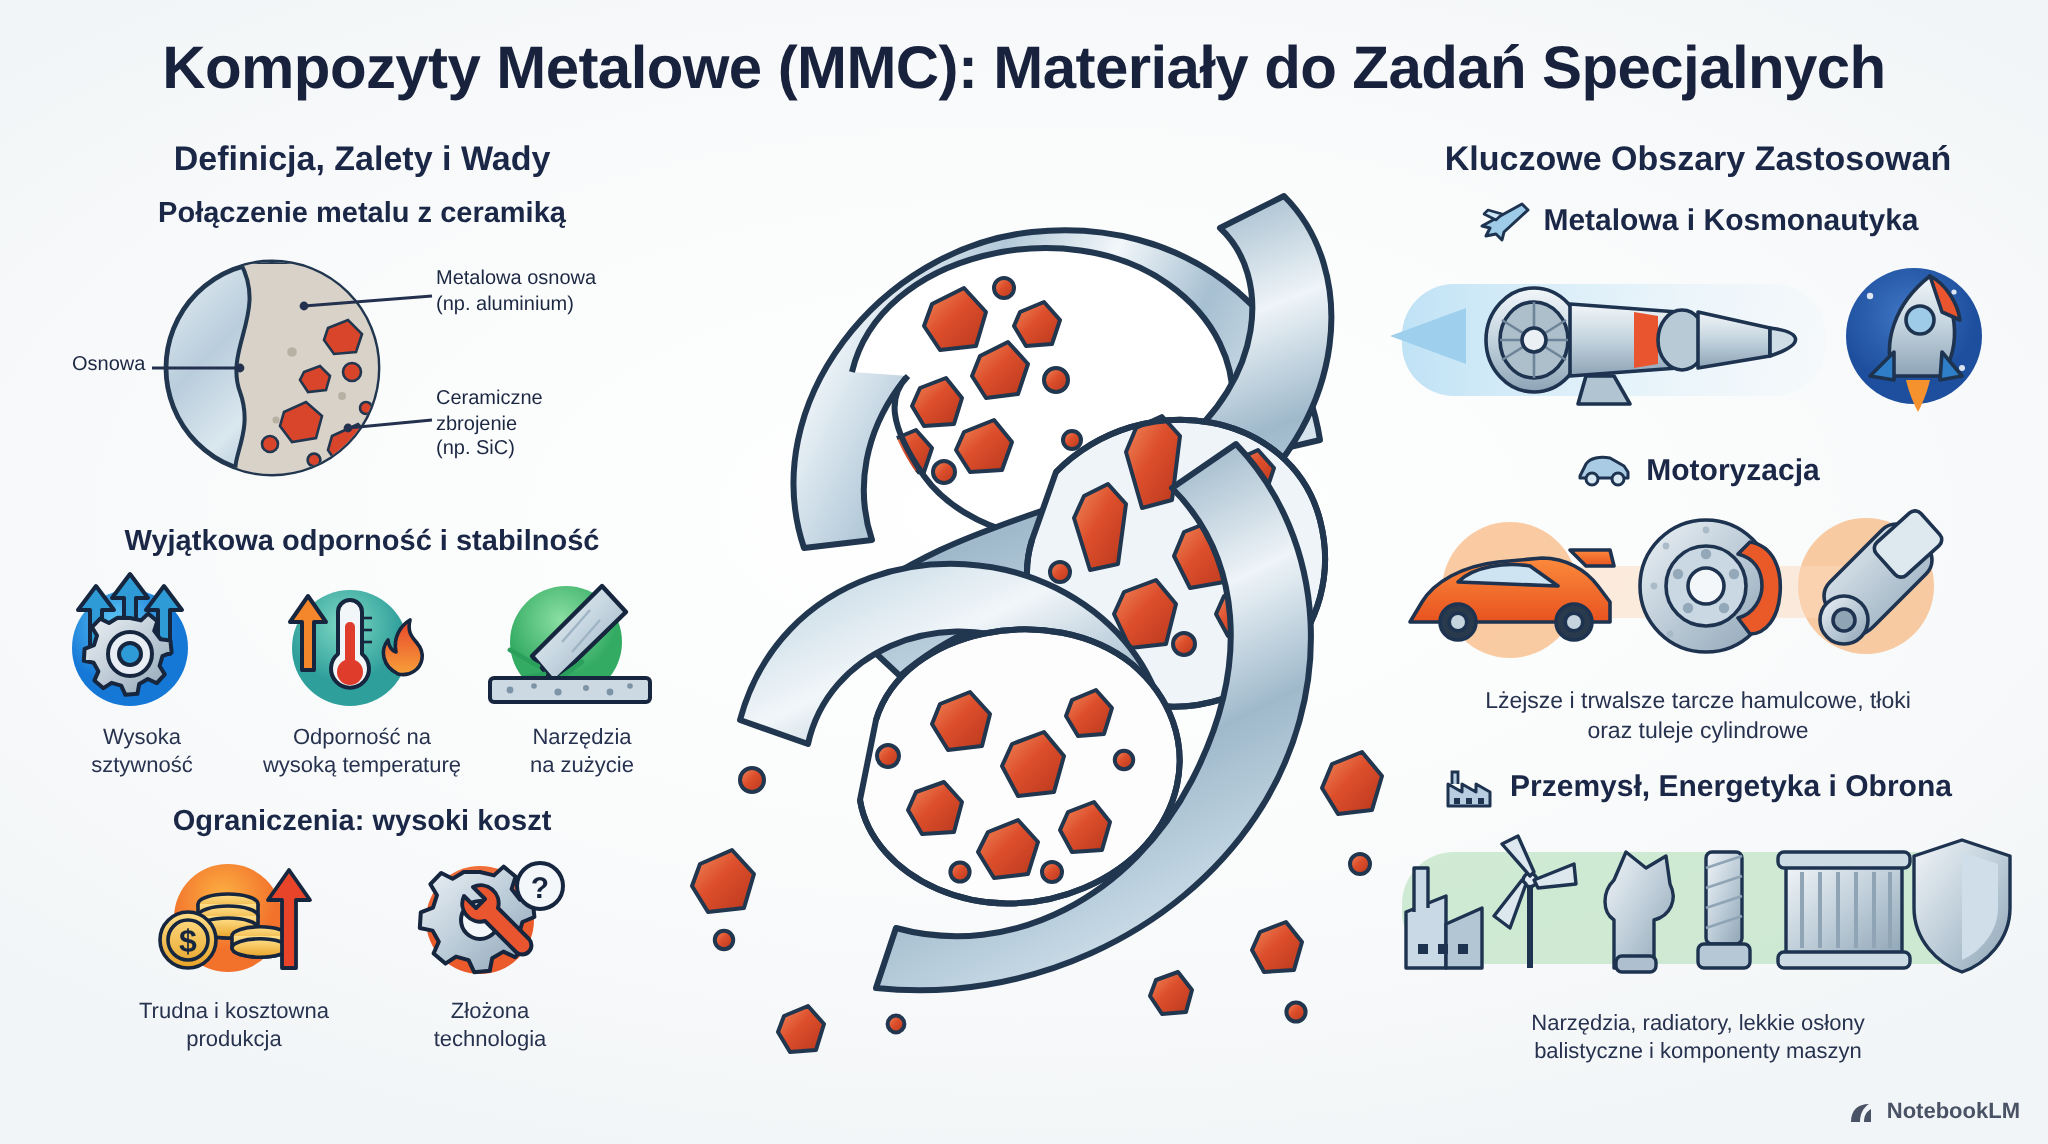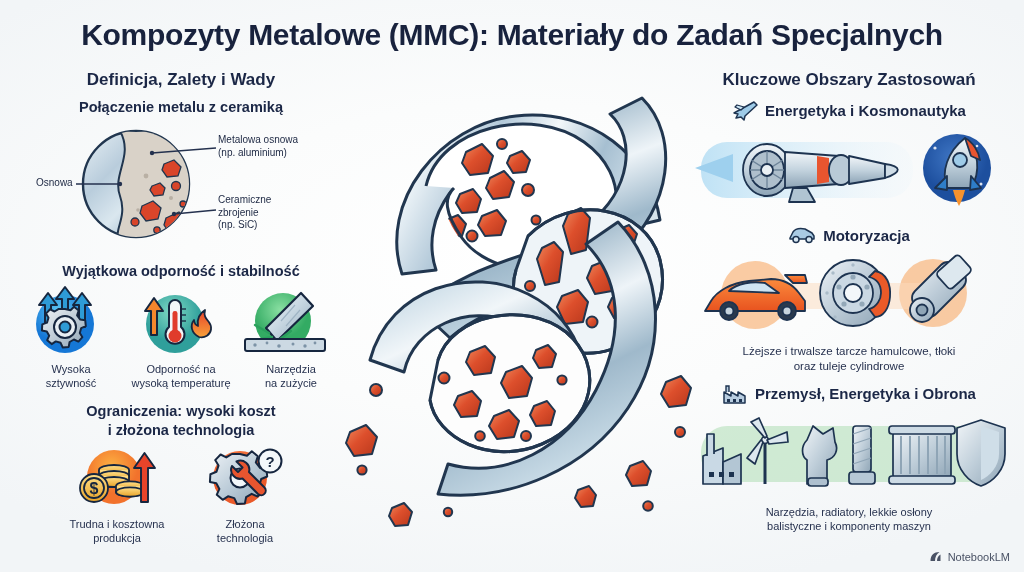--- a/index.html
+++ b/index.html
@@ -70,22 +70,22 @@
   }
   .app-art {
     position: relative; height: 92px; margin-top: 4px;
     display: flex; align-items: center; justify-content: center; gap: 4px;
   }
   .app-cap { margin-top: 4px; }
 
   
   .watermark {
     position: absolute; right: 14px; bottom: 9px;
-    display: flex; align-items: center; gap: 6px;
-    font-size: 11px; color: #4a5265; font-weight: normal;
+    display: flex; align-items: flex-start; gap: 6px;
+    font-size: 11px; color: #4a5265; font-weight: bold;
   }
 
   
   .center-art {
     position: absolute; left: 330px; top: 60px;
     width: 370px; height: 480px;
   }
   svg { display: block; overflow: visible; }
 </style>
 </head>
@@ -262,21 +262,20 @@
         </svg>
         <div class="icon-cap">
           <div>Narzędzia</div>
           <div>na zużycie</div>
         </div>
       </div>
     </div>
 
     <div class="sub-head" style="margin-top:12px;">
       <div>Ograniczenia: wysoki koszt</div>
-      <div>i złożona technologia</div>
     </div>
 
     <div class="icon-row" style="gap:30px;">
 
       <div class="icon-cell narrow">
         <svg width="92" height="66" viewBox="0 0 92 66">
           <defs>
             <radialGradient id="bgOrange" cx="45%" cy="30%">
               <stop offset="0%" stop-color="#fcb042"></stop>
                 <stop offset="100%" stop-color="#f2722c"></stop>
@@ -458,21 +457,21 @@
   <div class="col col-right">
 
     <div class="col-head">Kluczowe Obszary Zastosowań</div>
 
     <div class="app-block">
       <div class="app-head">
         <svg width="26" height="22" viewBox="0 0 26 22">
           <path d="M2 14 L22 3 L25 6 L13 17 L12 21 L9 18 L4 19 L6 15 Z" fill="#9ecbe8" stroke="#1d3350" stroke-width="1.5" stroke-linejoin="round"></path>
           <path d="M9 11 L3 8 L5 6 L12 8 Z" fill="#cde6f5" stroke="#1d3350" stroke-width="1.3" stroke-linejoin="round"></path>
         </svg>
-        <span>Energetyka i Kosmonautyka</span>
+        <span>Metalowa i Kosmonautyka</span>
       </div>
 
       <div class="app-art">
         <svg width="320" height="90" viewBox="0 0 320 90">
           <defs>
             <linearGradient id="skyG" x1="0" y1="0" x2="1" y2="0">
               <stop offset="0%" stop-color="#bfe2f5"></stop>
                 <stop offset="100%" stop-color="#e8f4fb" stop-opacity="0.2"></stop>
             </linearGradient>
             <linearGradient id="steelG" x1="0" y1="0" x2="0" y2="1">

